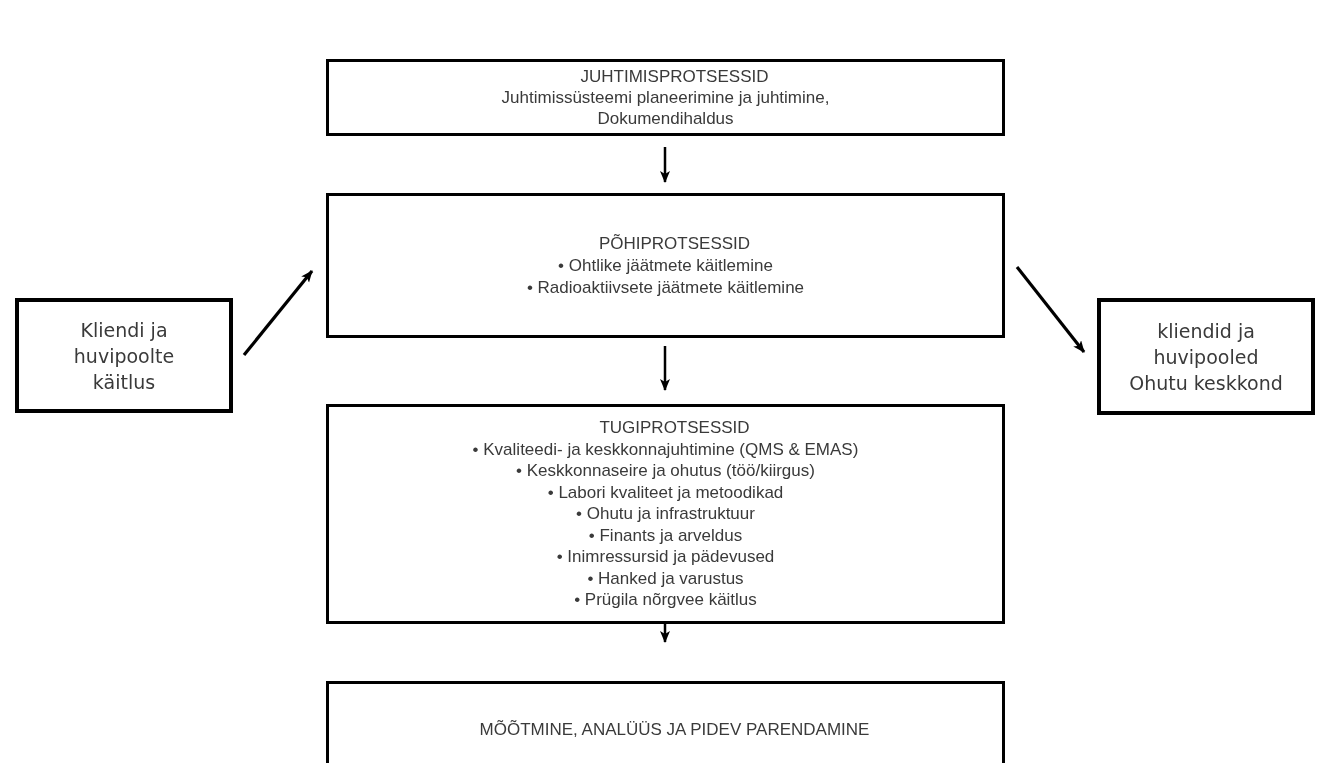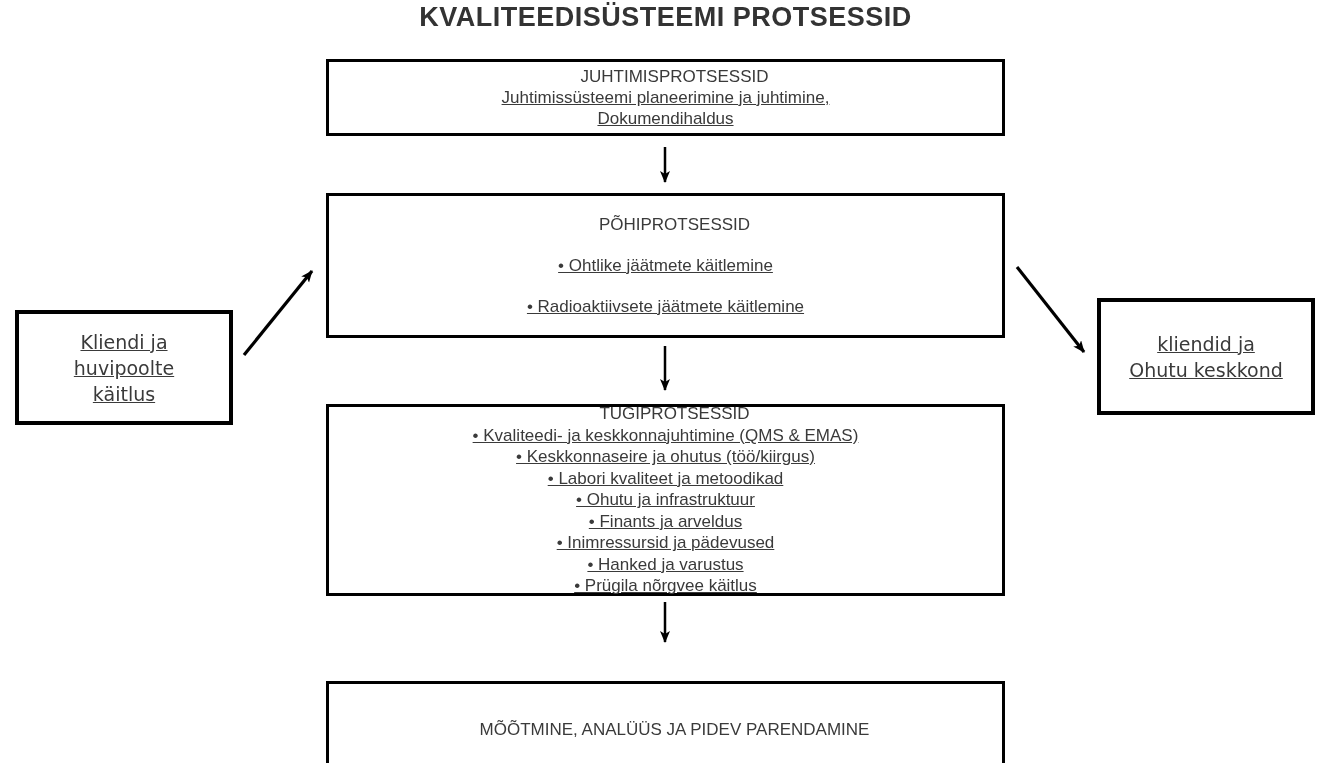--- a/index.html
+++ b/index.html
@@ -38,40 +38,39 @@
     display: flex;
     flex-direction: column;
     justify-content: center;
     text-align: center;
     color: #3a3a3a;
     font-family: "Liberation Sans", sans-serif;
     font-size: 17px;
     line-height: 21px;
   }
   .box--management   { left: 326px; top: 59px;  width: 679px; height: 77px; }
-  .box--core         { left: 326px; top: 193px; width: 679px; height: 145px; line-height: 22px; gap: 19px; }
-  .box--support      { left: 326px; top: 404px; width: 679px; height: 192px; line-height: 21.5px; }
+  .box--core         { left: 326px; top: 193px; width: 679px; height: 145px; line-height: 22px; }
+  .box--support      { left: 326px; top: 404px; width: 679px; height: 220px; line-height: 21.5px; }
   .box--measurement  { left: 326px; top: 653px; width: 679px; height: 96px; margin-top: 28px; }
   .box--side {
     border-width: 4px;
     font-family: "DejaVu Sans", sans-serif;
     font-size: 19px;
     line-height: 26px;
   }
-  .box--input  { left: 15px;   top: 310px; width: 218px; height: 115px; }
+  .box--input  { left: 15px;   top: 298px; width: 218px; height: 115px; }
   .box--output { left: 1097px; top: 298px; width: 218px; height: 117px; }
   .box-title { white-space: pre; padding-left: 18px; }
-  .box-line, .box-item { white-space: pre; text-decoration: underline; }
+  .box-line, .box-item { white-space: pre; }
 </style>
 </head>
 <body>
 
 <div class="canvas">
 
-  <h1 class="title">KVALITEEDISÜSTEEMI PROTSESSID</h1>
 
   <svg class="arrows" width="1336" height="763" viewBox="0 0 1336 763" xmlns="http://www.w3.org/2000/svg">
     <defs>
       <marker id="ah" markerWidth="14" markerHeight="12" refX="11" refY="5" orient="auto" markerUnits="userSpaceOnUse">
         <path d="M0,0 L12,5 L0,10 L3,5 Z" fill="#000000"></path>
       </marker>
     </defs>
     <line x1="665" y1="147" x2="665" y2="182" stroke="#000000" stroke-width="2.5" marker-end="url(#ah)"></line>
     <line x1="665" y1="346" x2="665" y2="390" stroke="#000000" stroke-width="2.5" marker-end="url(#ah)"></line>
     <line x1="665" y1="602" x2="665" y2="642" stroke="#000000" stroke-width="2.5" marker-end="url(#ah)"></line>
@@ -108,16 +107,17 @@
   </div>
 
   <div class="box box--side box--input">
     <div class="box-line">Kliendi ja</div>
     <div class="box-line">huvipoolte</div>
     <div class="box-line">käitlus</div>
   </div>
 
   <div class="box box--side box--output">
     <div class="box-line">kliendid ja</div>
+    <div class="box-line">huvipooled</div>
     <div class="box-line">Ohutu keskkond</div>
   </div>
 
 </div>
 
 </body></html>

